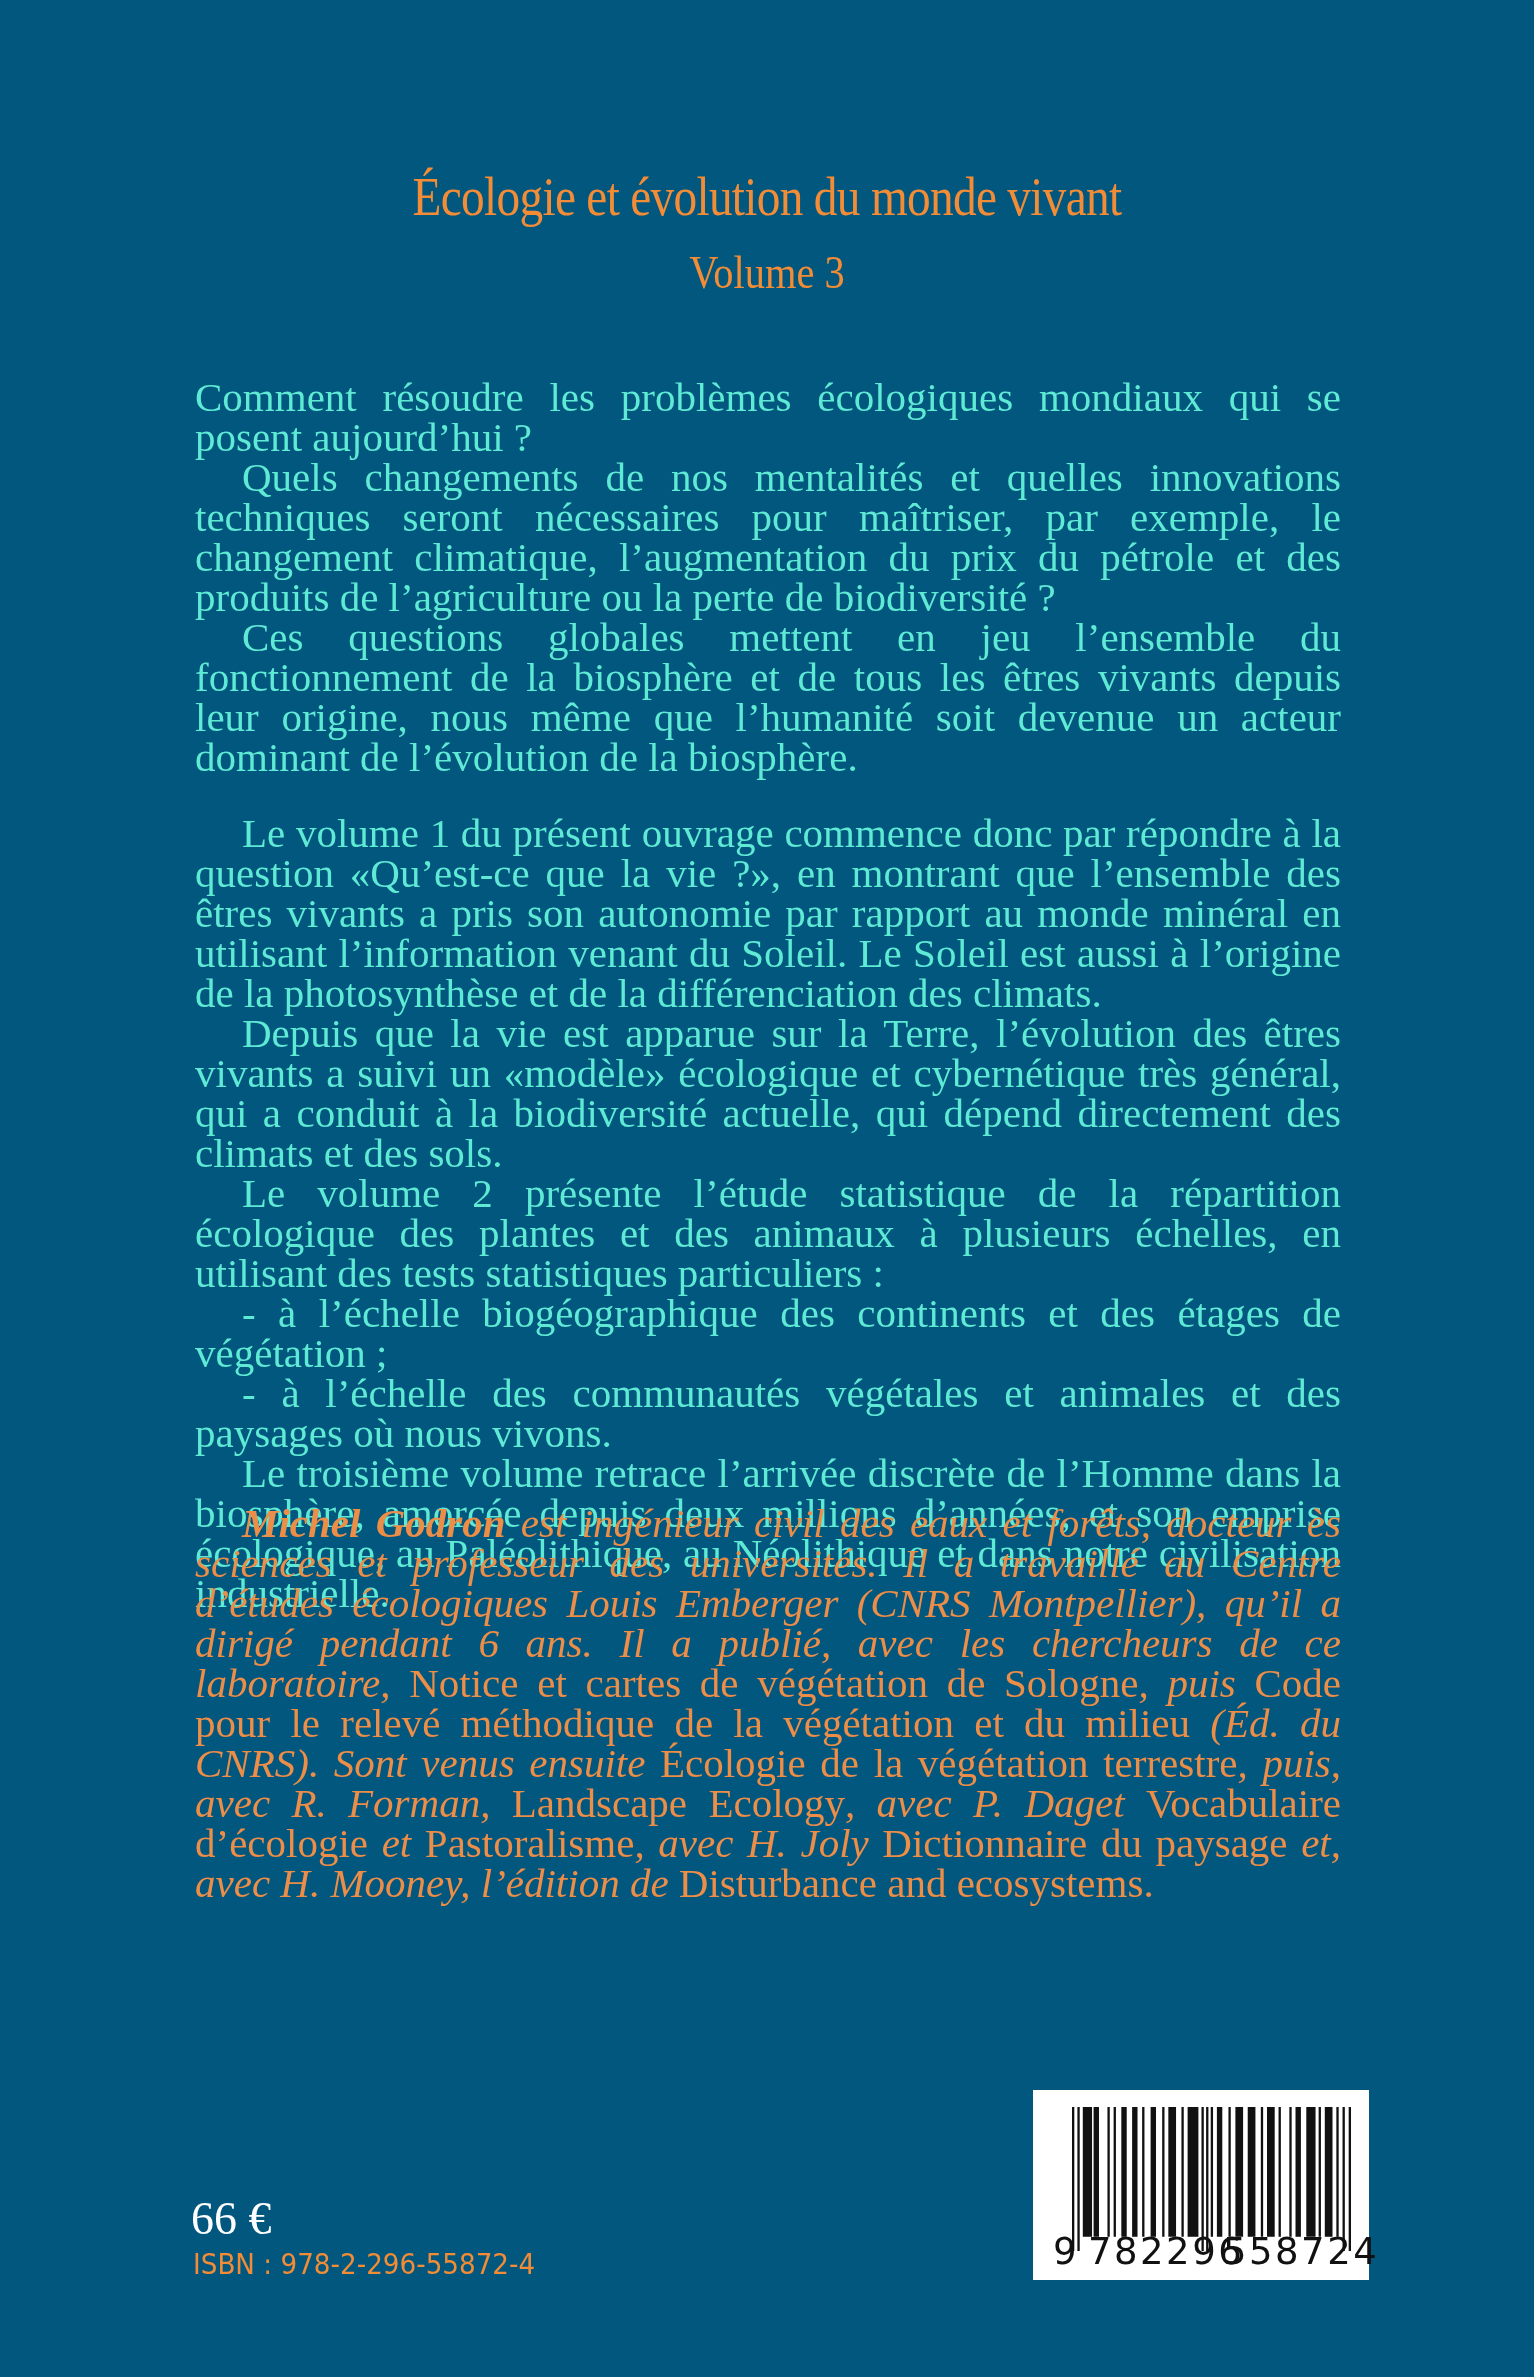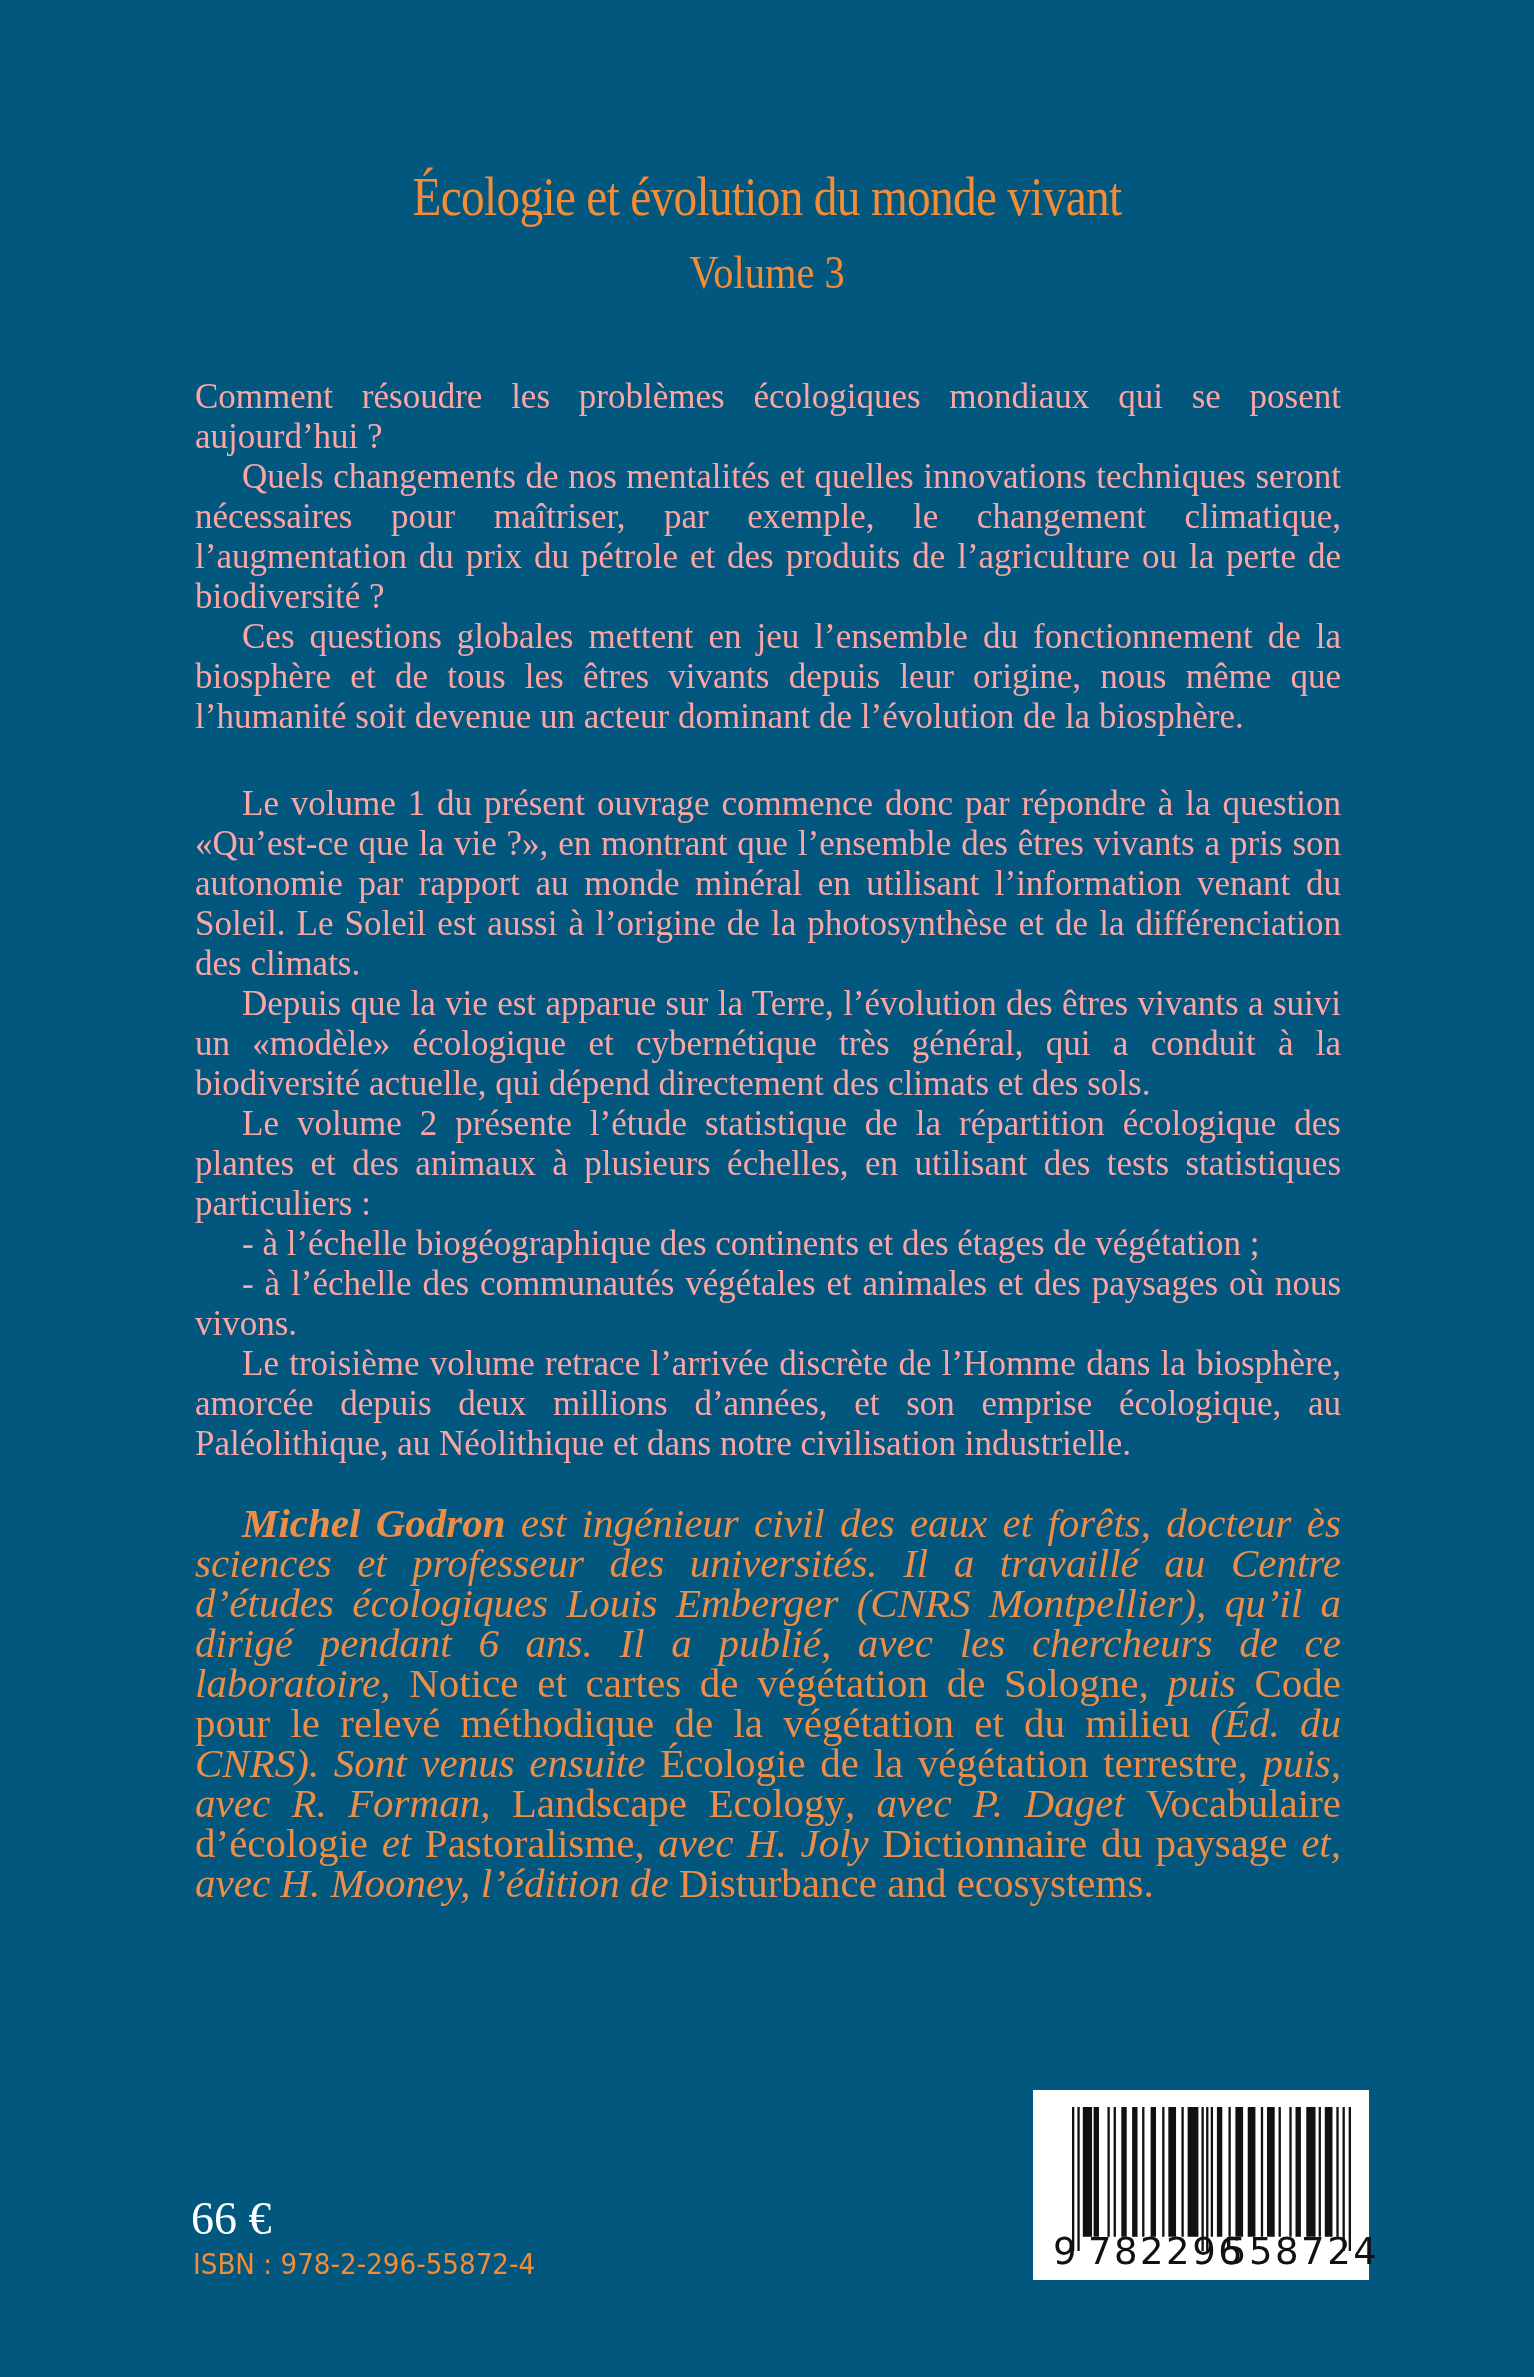--- a/index.html
+++ b/index.html
@@ -38,34 +38,34 @@
     transform: scaleX(0.86);
     transform-origin: center;
     margin: 0;
     font-weight: normal;
   }
   .body-text {
     position: absolute;
     left: 195px;
     top: 377px;
     width: 1146px;
-    color: #fca5a5;
-    font-size: 35px;
+    color: #5eead4;
+    font-size: 41px;
     line-height: 40px;
     text-align: justify;
   }
   .body-text p {
     margin: 0;
     text-indent: 47px;
   }
   .body-text p.noindent {
     text-indent: 0;
   }
   .body-text p.gap {
-    margin-top: 47px;
+    margin-top: 36px;
   }
   .bio {
     position: absolute;
     left: 195px;
     top: 1503px;
     width: 1146px;
     color: #ec8d48;
     font-size: 41px;
     line-height: 40px;
     text-align: justify;

